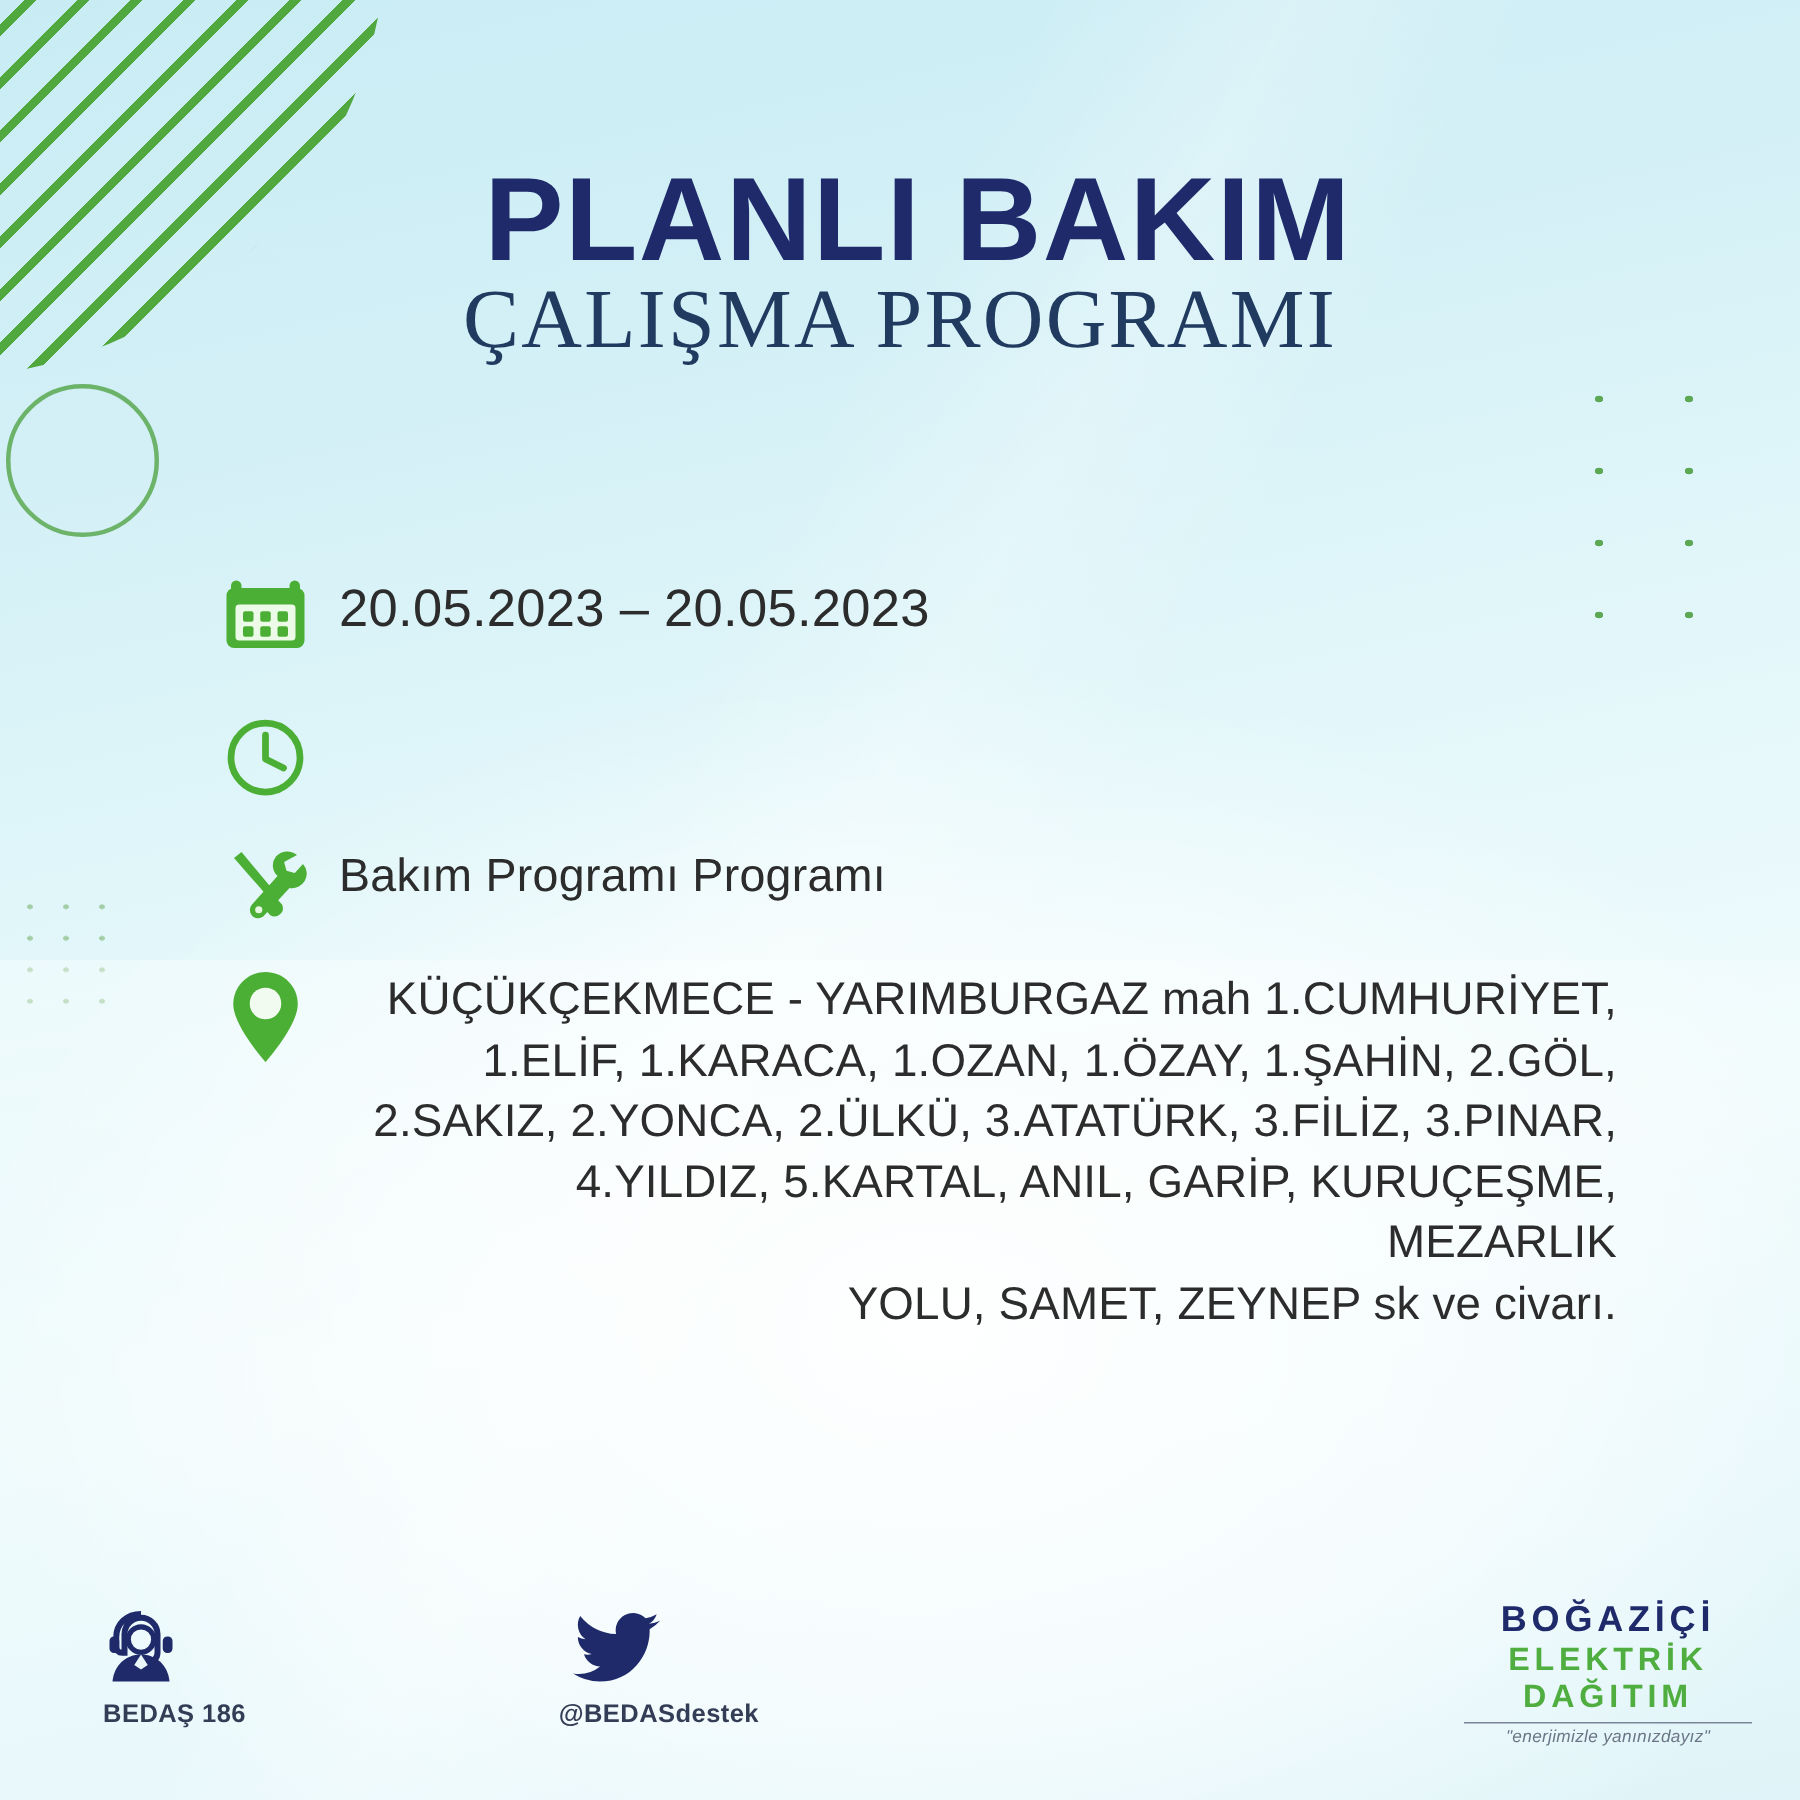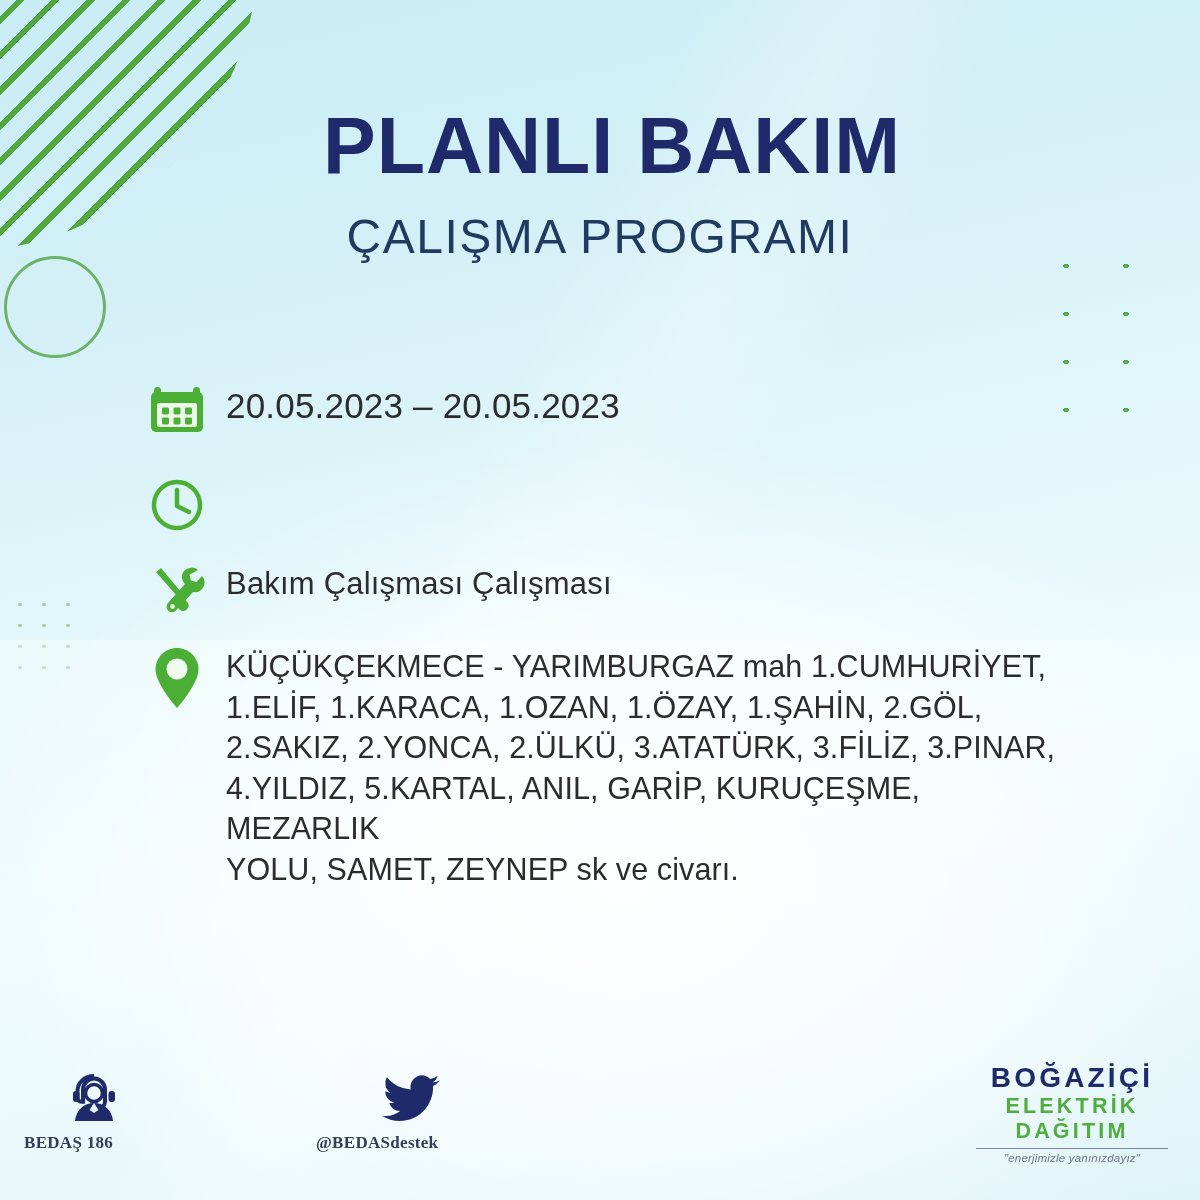--- a/index.html
+++ b/index.html
@@ -64,23 +64,23 @@
 
   
   #title-block{ position:absolute; left:0; top:108px; width:1200px; text-align:center; }
   #title-main{
     font-size:79px; font-weight:bold; letter-spacing:1px;
     color:#1f2a6b; line-height:.96; margin:0;
     font-family:"Liberation Sans", sans-serif;
     padding-left:24px;
   }
   #title-sub{
-    font-size:48px; font-weight:400; letter-spacing:1.5px;
-    color:#203a60; line-height:1.05; margin:28px 0 0 0;
-    font-family:Liberation Sans, sans-serif;
+    font-size:56px; font-weight:400; letter-spacing:1.5px;
+    color:#203a60; line-height:1.05; margin:0 0 0 0;
+    font-family:Liberation Serif, serif;
   }
 
   
   #info{ position:absolute; left:148px; top:378px; width:930px; }
   .row{ display:flex; align-items:flex-start; }
   .row + .row{ margin-top:0; }
   .ico{ width:78px; flex:0 0 78px; display:flex; justify-content:flex-start; align-items:flex-start; }
   .rowtext{ flex:1; }
 
   #row-date  { height:98px; }
@@ -90,39 +90,39 @@
   .bigtext{
     font-size:35px; color:#2c2c2c; font-weight:400;
     letter-spacing:.2px; line-height:1;
   }
   #date-text{ padding-top:10px; }
   #time-text{ padding-top:6px; }
   #work-text{ padding-top:6px; font-size:31px; }
 
   #addr-text{
     font-size:30.5px; color:#2c2c2c; line-height:1.33;
-    letter-spacing:.1px; padding-top:2px; white-space:pre-line;
+    letter-spacing:.1px; padding-top:2px; white-space:pre-line;text-align:right;
   }
 
   
   #footer{ position:absolute; left:0; bottom:26px; width:1200px; height:120px; }
-  .foot-item{ position:absolute; text-align:left;font-family:Liberation Serif, serif; }
+  .foot-item{ position:absolute; text-align:right; }
   .foot-label{
     display:block; margin-top:9px;
     font-size:17px; color:#333d56; font-weight:bold; letter-spacing:.3px;
     white-space:nowrap;
   }
   #foot-phone  { left:24px;  top:14px; width:140px; }
   #foot-web    { left:160px; top:14px; width:160px; }
   #foot-social { left:316px; top:14px; width:190px; }
   .foot-icon{ height:56px; display:flex; align-items:flex-end; justify-content:center; }
 
   
   #brand{ position:absolute; right:18px; bottom:36px; width:220px; text-align:center; }
-  #brand-l1{ font-size:28px; font-weight:bold; letter-spacing:3.2px; color:#1f2a6b; line-height:1.16; }
+  #brand-l1{ font-size:24px; font-weight:bold; letter-spacing:3.2px; color:#1f2a6b; line-height:1.16; }
   #brand-l2, #brand-l3{ font-size:21.5px; font-weight:bold; letter-spacing:3.2px; color:#4fae3f; line-height:1.16; }
   #brand-rule{ height:1px; background:#7c8596; margin:4px 14px 3px 14px; }
   #brand-tag{ font-size:11.5px; font-style:italic; color:#6d7688; letter-spacing:.2px; }
 </style>
 </head>
 <body>
 
 <div id="poster">
 
   <div class="deco" id="stripes"></div>
@@ -179,21 +179,21 @@
             <path d="M31 31 L40 41 a5.5 5.5 0 0 1 -8 7 L23 38 Z"></path>
           </g>
 
           <g fill="#4caf35">
             <path d="M50 8 a10 10 0 0 0 -14 1 a9.5 9.5 0 0 0 1 13 L20 41 a5.5 5.5 0 0 0 7.5 8 L45 30 a9.7 9.7 0 0 0 9 -16 l-5.5 6 l-5.5 -1.5 l-1.6 -5.8 Z"></path>
           </g>
           <circle cx="24.5" cy="44.5" r="2.4" fill="#e6f8e2"></circle>
         </svg>
       </div>
       <div class="rowtext">
-        <div class="bigtext" id="work-text">Bakım Çalışması Çalışması</div>
+        <div class="bigtext" id="work-text">Bakım Programı Programı</div>
       </div>
     </div>
 
     <div class="row" id="row-location">
       <div class="ico">
         <svg width="58" height="70" viewBox="0 0 58 70" aria-hidden="true">
           <path d="M29 4 C17 4 7.5 13.5 7.5 25.5 C7.5 40 29 64 29 64 C29 64 50.5 40 50.5 25.5 C50.5 13.5 41 4 29 4 Z" fill="#4caf35"></path>
           <circle cx="29" cy="25" r="10.5" fill="#f2fbf0"></circle>
         </svg>
       </div>

